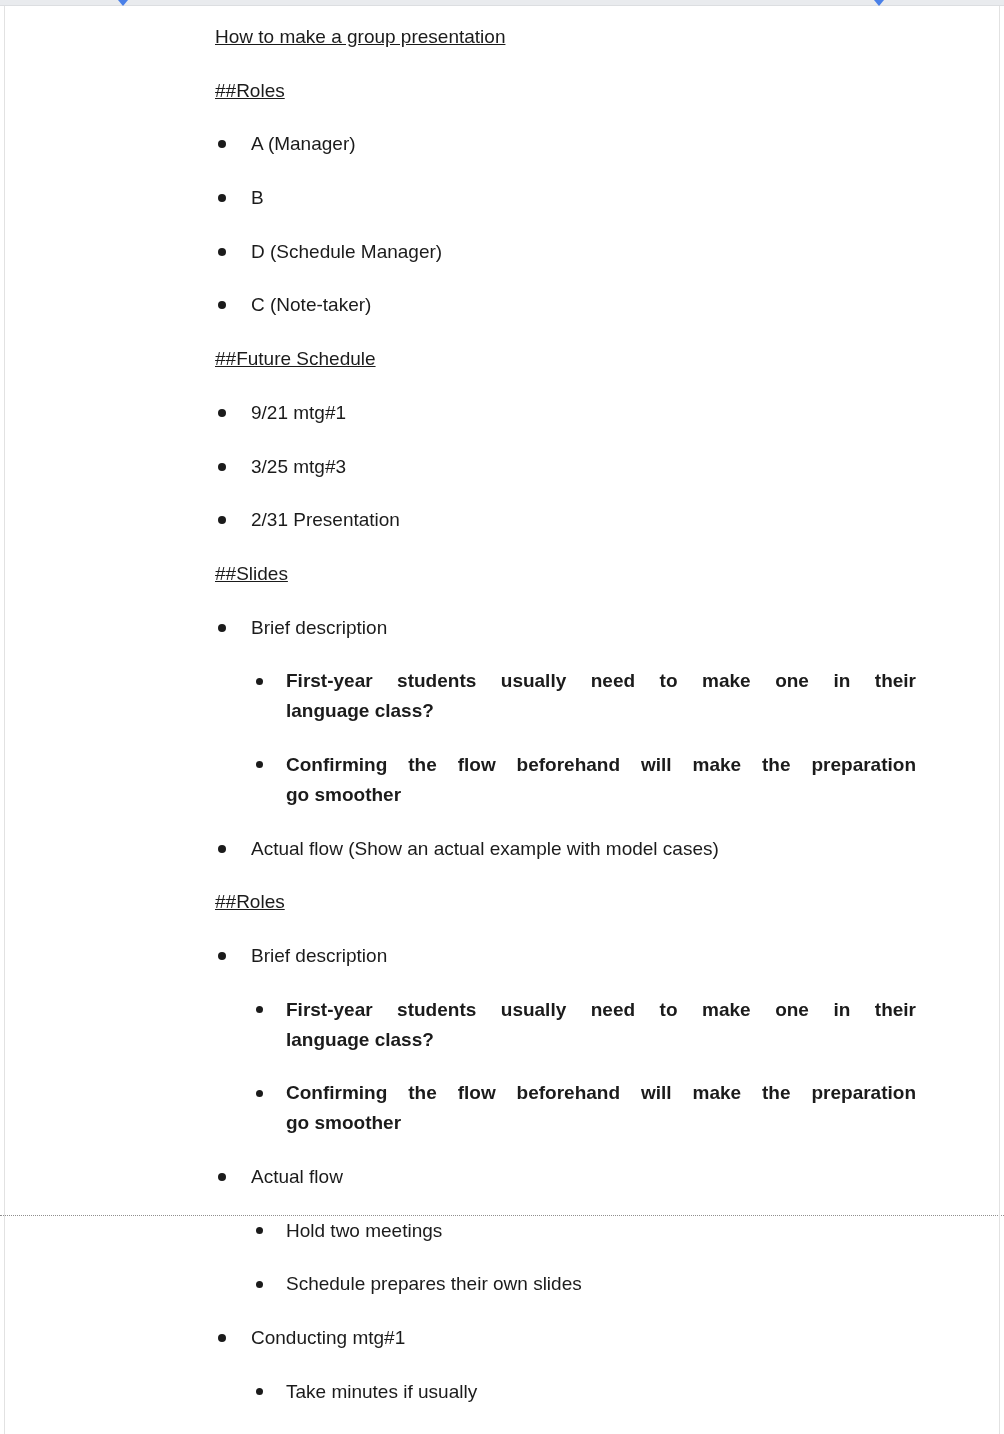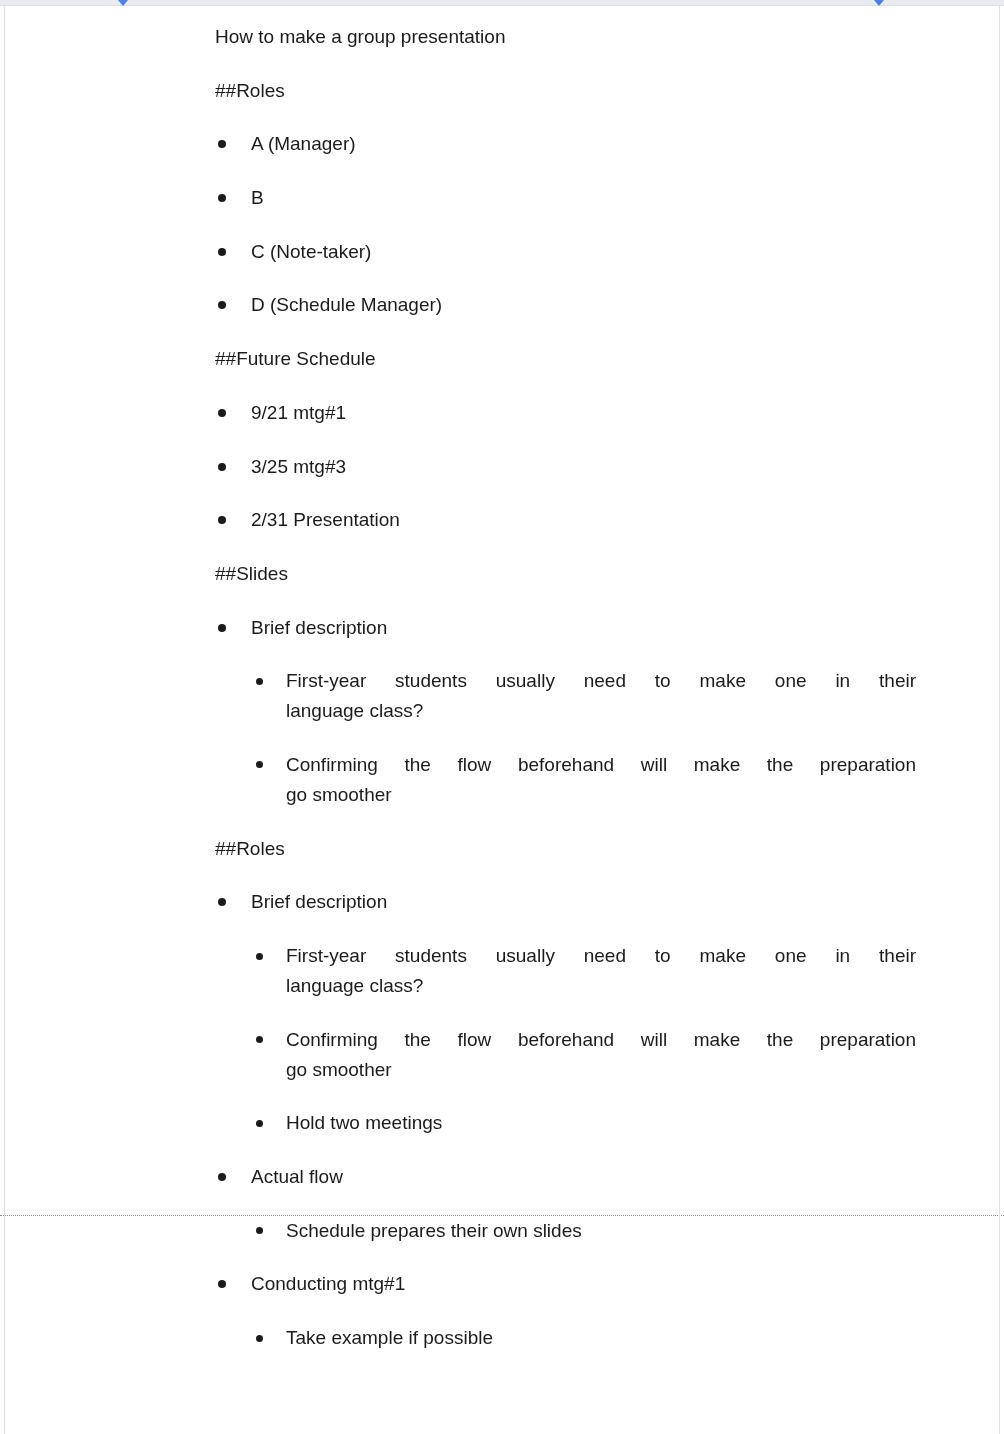--- a/index.html
+++ b/index.html
@@ -51,24 +51,24 @@
   .doc {
     position: absolute; top: 0; left: 0; right: 0;
     padding-top: 22px;
     z-index: 1;
   }
   .block {
     position: relative;
     margin: 0 0 23.7px 0;
     line-height: 30px;
   }
-  .t  { padding-left: 215px; }            
+  .t  { padding-left: 215px; text-decoration: underline; }            
   .l1 { padding-left: 251px; }            
   .l2 { padding-left: 286px; }            
-  .l2.just { padding-right: 88px; }      
+  .l2.just { padding-right: 88px; font-weight: bold; }      
 
   .dot {
     position: absolute;
     border-radius: 50%;
     background: #1b1b1b;
   }
   .l1 > .dot { left: 218px; top: 11px; width: 8px; height: 8px; }
   .l2 > .dot { left: 256px; top: 11.5px; width: 7px; height: 7px; }
 
   
@@ -101,25 +101,25 @@
   <div class="block l1">
     <span class="dot"></span>
     <span>A (Manager)</span>
   </div>
   <div class="block l1">
     <span class="dot"></span>
     <span>B</span>
   </div>
   <div class="block l1">
     <span class="dot"></span>
+    <span>D (Schedule Manager)</span>
+  </div>
+  <div class="block l1">
+    <span class="dot"></span>
     <span>C (Note-taker)</span>
-  </div>
-  <div class="block l1">
-    <span class="dot"></span>
-    <span>D (Schedule Manager)</span>
   </div>
 
   <div class="block t">##Future Schedule</div>
 
   <div class="block l1">
     <span class="dot"></span>
     <span>9/21 mtg#1</span>
   </div>
   <div class="block l1">
     <span class="dot"></span>
@@ -141,56 +141,60 @@
     <span class="dot"></span>
     <div class="jl">First-year students usually need to make one in their</div>
     <div>language class?</div>
   </div>
   <div class="block l2 just">
     <span class="dot"></span>
     <div class="jl">Confirming the flow beforehand will make the preparation</div>
     <div>go smoother</div>
   </div>
 
+  <div class="block l1">
+    <span class="dot"></span>
+    <span>Actual flow (Show an actual example with model cases)</span>
+  </div>
 
   <div class="block t">##Roles</div>
 
   <div class="block l1">
     <span class="dot"></span>
     <span>Brief description</span>
   </div>
 
   <div class="block l2 just">
     <span class="dot"></span>
     <div class="jl">First-year students usually need to make one in their</div>
     <div>language class?</div>
   </div>
   <div class="block l2 just">
     <span class="dot"></span>
     <div class="jl">Confirming the flow beforehand will make the preparation</div>
     <div>go smoother</div>
   </div>
 
+  <div class="block l1">
+    <span class="dot"></span>
+    <span>Actual flow</span>
+  </div>
+
   <div class="block l2">
     <span class="dot"></span>
     <span>Hold two meetings</span>
   </div>
-
-  <div class="block l1">
-    <span class="dot"></span>
-    <span>Actual flow</span>
-  </div>
   <div class="block l2">
     <span class="dot"></span>
     <span>Schedule prepares their own slides</span>
   </div>
 
   <div class="block l1">
     <span class="dot"></span>
     <span>Conducting mtg#1</span>
   </div>
 
   <div class="block l2">
     <span class="dot"></span>
-    <span>Take example if possible</span>
+    <span>Take minutes if usually</span>
   </div>
 
 </div>
 
 </body></html>

